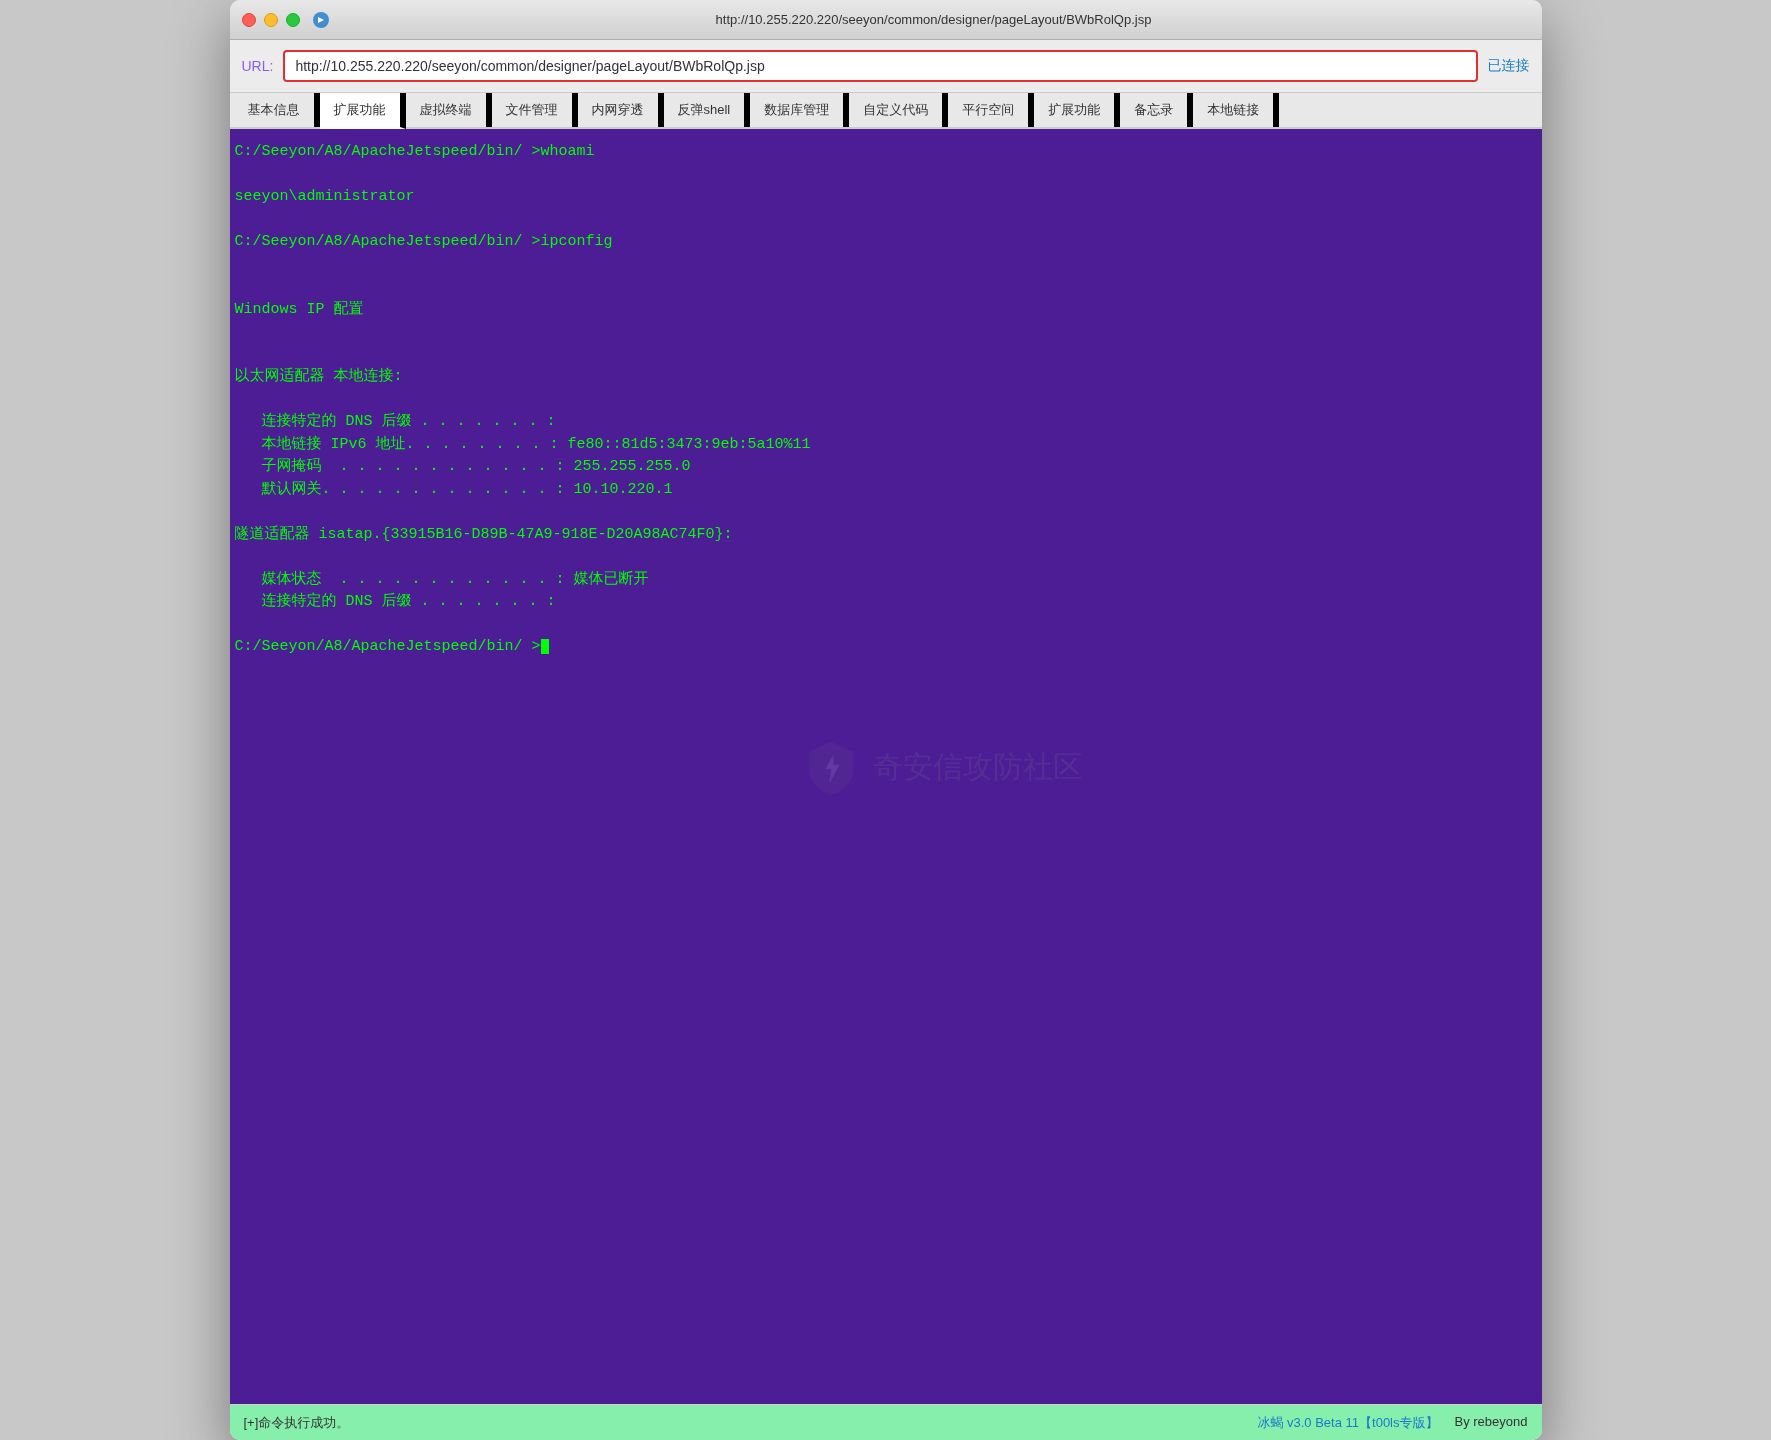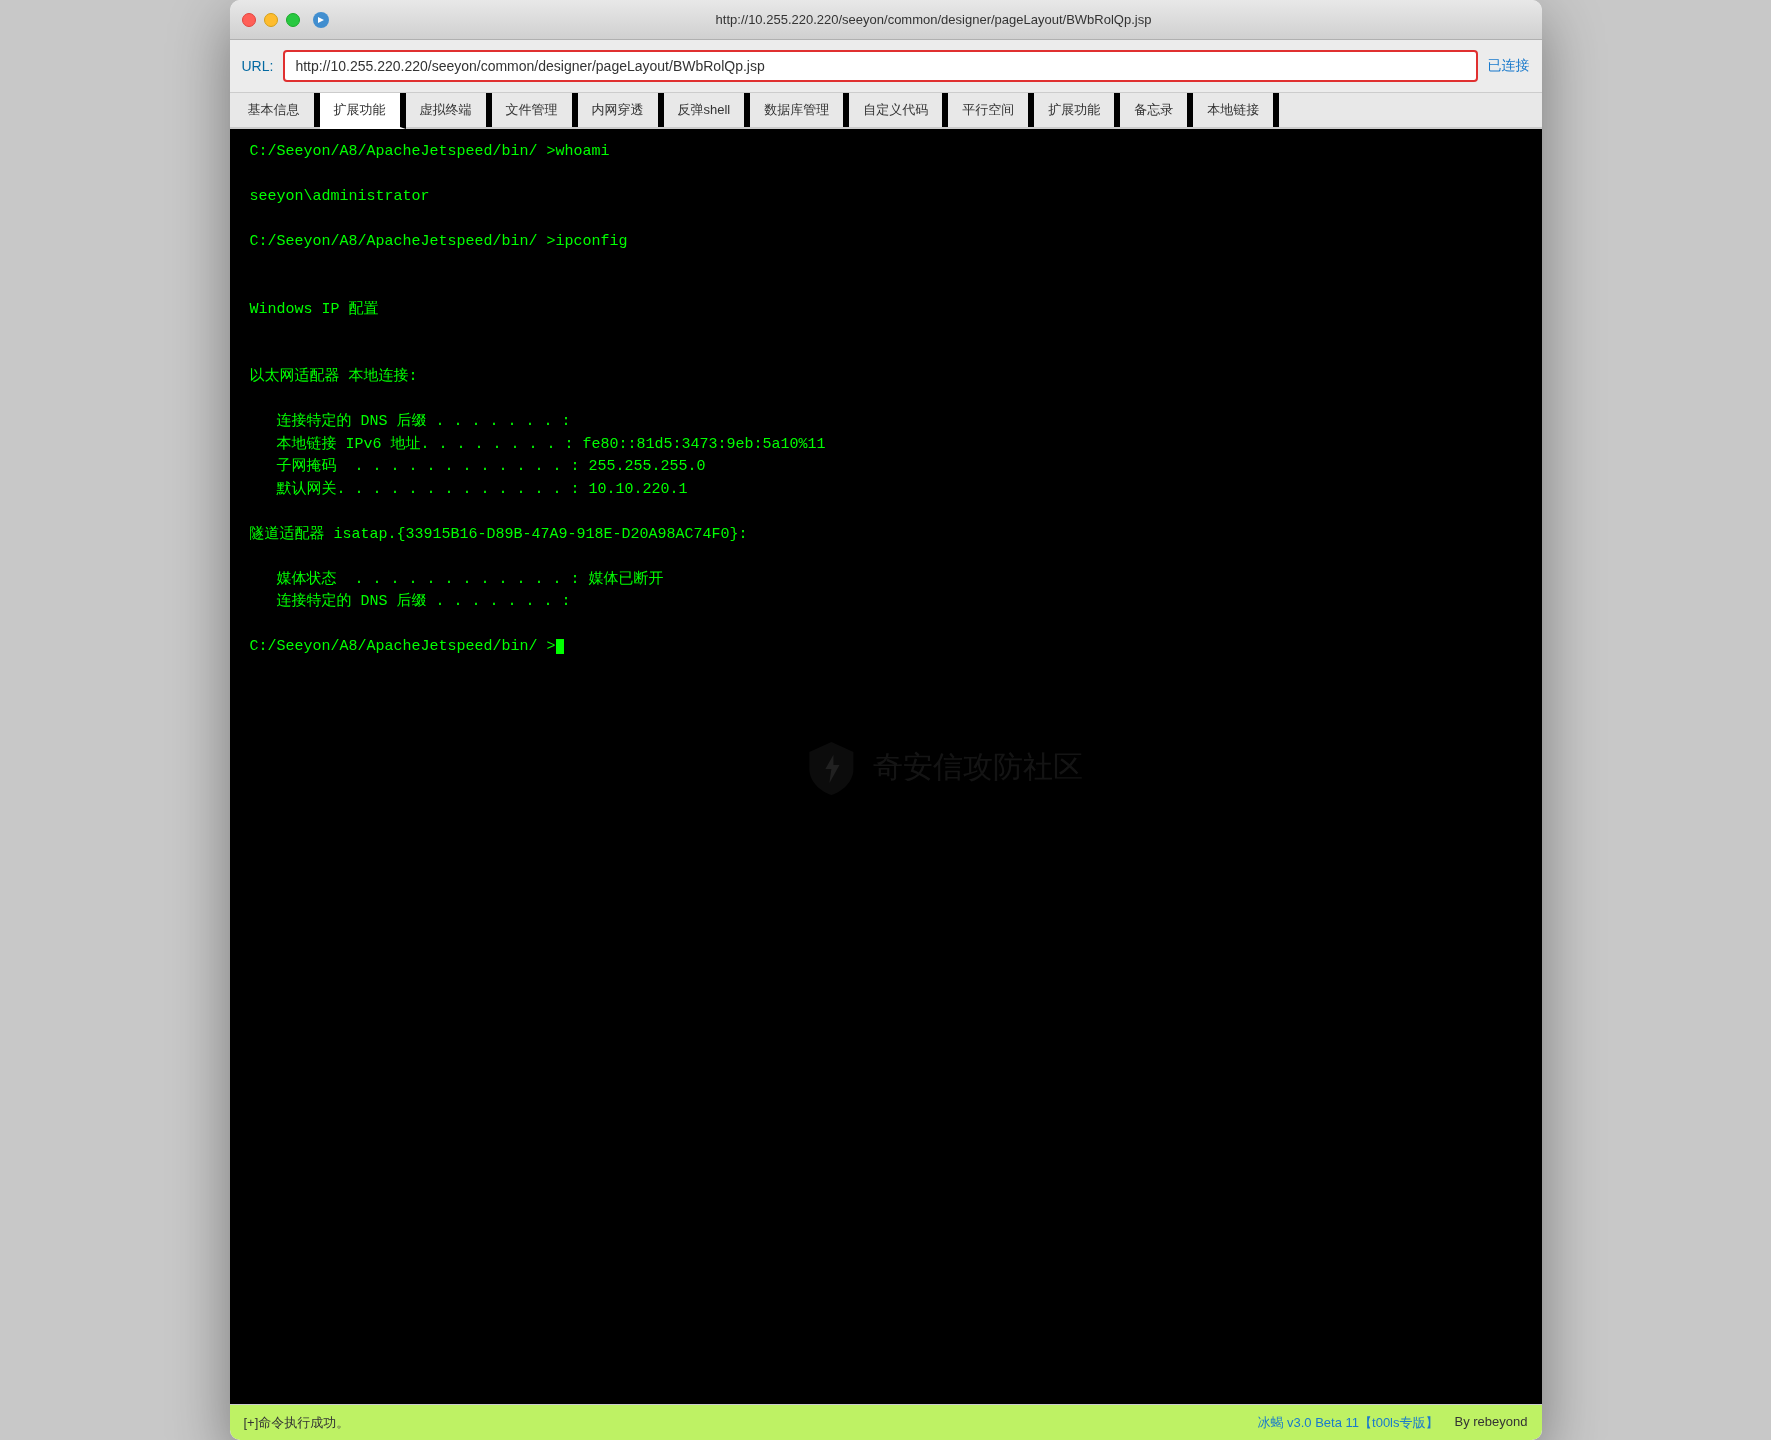--- a/index.html
+++ b/index.html
@@ -72,21 +72,21 @@
       padding: 10px 12px;
       display: flex;
       align-items: center;
       gap: 10px;
       border-bottom: 1px solid #ccc;
       flex-shrink: 0;
     }
 
     .url-label {
       font-size: 14px;
-      color: #0369a1;
+      color: #8b5cf6;
       font-weight: 500;
       white-space: nowrap;
     }
 
     .url-input-wrapper {
       flex: 1;
       border: 2px solid #e03030;
       border-radius: 4px;
       background: white;
       padding: 5px 10px;
@@ -130,25 +130,25 @@
 
     .tab.active {
       background: #fff;
       border-bottom: 2px solid white;
       margin-bottom: -2px;
     }
 
     
     .terminal {
       flex: 1;
-      background: #000000;
+      background: #4c1d95;
       color: #00ff00;
       font-family: "Courier New", "Consolas", monospace;
       font-size: 15px;
-      padding: 12px 20px;
+      padding: 12px 5px;
       overflow-y: auto;
       position: relative;
       line-height: 1.5;
     }
 
     .terminal-line {
       white-space: pre;
     }
 
     .terminal-line.empty {
@@ -174,21 +174,21 @@
     }
 
     .watermark-text {
       font-size: 30px;
       color: #888;
       font-family: "PingFang SC", "Microsoft YaHei", sans-serif;
     }
 
     
     .status-bar {
-      background: #bef264;
+      background: #86efac;
       height: 36px;
       display: flex;
       align-items: center;
       padding: 0 14px;
       border-top: 1px solid #ccc;
       justify-content: space-between;
       flex-shrink: 0;
       border-radius: 0 0 10px 10px;
     }
 

